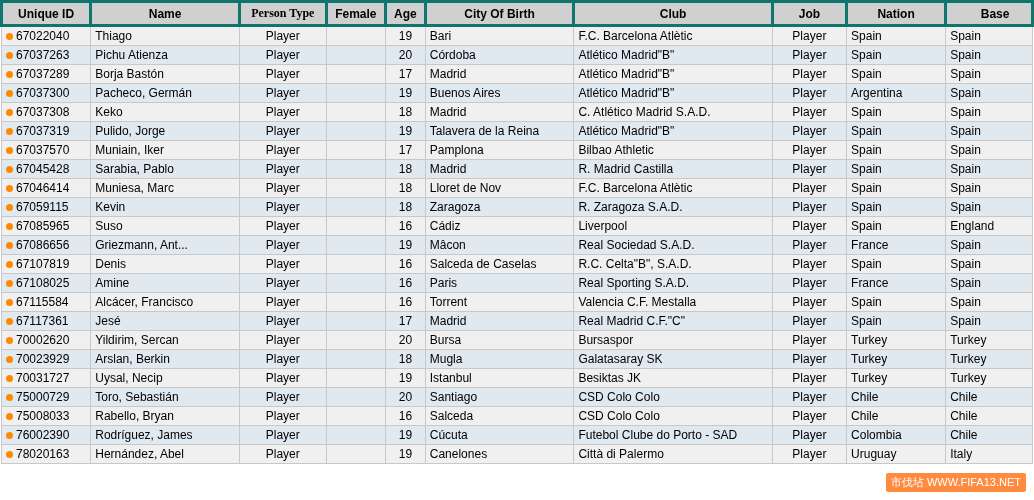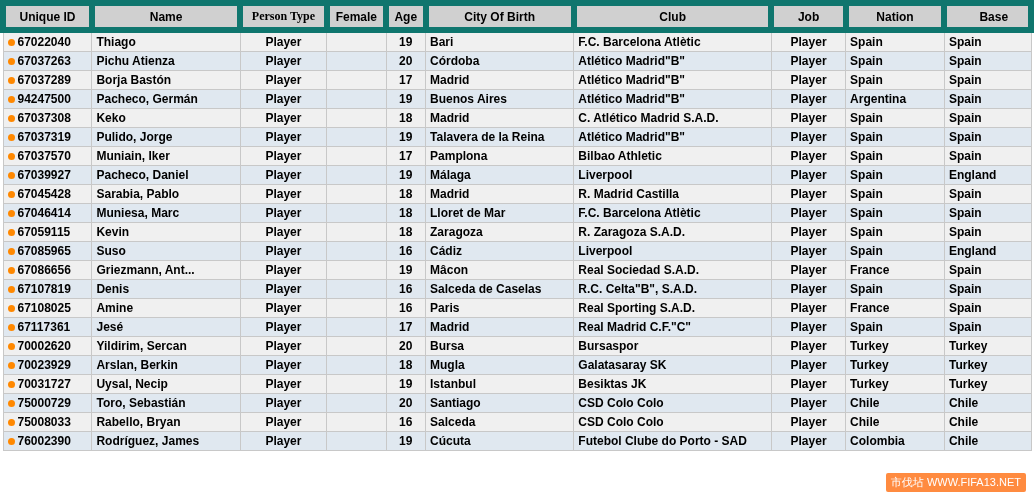--- a/index.html
+++ b/index.html
@@ -13,31 +13,30 @@
     }
     table {
       width: 100%;
       border-collapse: collapse;
       table-layout: fixed;
     }
     thead tr {
       background: #d0d0d0;
     }
     thead th {
-      border: 6px solid #0f766e;
+      border: 3px solid #0f766e;
       padding: 3px 4px;
       text-align: center;
       font-weight: bold;
       white-space: nowrap;
       overflow: hidden;
       text-overflow: ellipsis;
     }
     tbody tr {
       background: #f0f0f0;
-      font-weight: bold;
     }
     tbody tr:nth-child(even) {
       background: #e0e8f0;
     }
     tbody td {
       border: 1px solid #c8c8c8;
       padding: 2px 4px;
       white-space: nowrap;
       overflow: hidden;
       text-overflow: ellipsis;
@@ -146,21 +145,21 @@
           <td>Madrid</td>
           <td>Atlético Madrid"B"</td>
           <td class="center">Player</td>
           <td>Spain</td>
           <td>Spain</td>
         </tr>
         <tr>
           <td>
             <div class="dot-cell">
               <span class="orange-dot"></span>
-              <span>94247500</span>
+              <span>67037300</span>
             </div>
           </td>
           <td>Pacheco, Germán</td>
           <td class="center">Player</td>
           <td class="center"></td>
           <td class="center">19</td>
           <td>Buenos Aires</td>
           <td>Atlético Madrid"B"</td>
           <td class="center">Player</td>
           <td>Argentina</td>
@@ -214,37 +213,20 @@
           <td>Pamplona</td>
           <td>Bilbao Athletic</td>
           <td class="center">Player</td>
           <td>Spain</td>
           <td>Spain</td>
         </tr>
         <tr>
           <td>
             <div class="dot-cell">
               <span class="orange-dot"></span>
-              <span>67039927</span>
-            </div>
-          </td>
-          <td>Pacheco, Daniel</td>
-          <td class="center">Player</td>
-          <td class="center"></td>
-          <td class="center">19</td>
-          <td>Málaga</td>
-          <td>Liverpool</td>
-          <td class="center">Player</td>
-          <td>Spain</td>
-          <td>England</td>
-        </tr>
-        <tr>
-          <td>
-            <div class="dot-cell">
-              <span class="orange-dot"></span>
               <span>67045428</span>
             </div>
           </td>
           <td>Sarabia, Pablo</td>
           <td class="center">Player</td>
           <td class="center"></td>
           <td class="center">18</td>
           <td>Madrid</td>
           <td>R. Madrid Castilla</td>
           <td class="center">Player</td>
@@ -255,21 +237,21 @@
           <td>
             <div class="dot-cell">
               <span class="orange-dot"></span>
               <span>67046414</span>
             </div>
           </td>
           <td>Muniesa, Marc</td>
           <td class="center">Player</td>
           <td class="center"></td>
           <td class="center">18</td>
-          <td>Lloret de Mar</td>
+          <td>Lloret de Nov</td>
           <td>F.C. Barcelona Atlètic</td>
           <td class="center">Player</td>
           <td>Spain</td>
           <td>Spain</td>
         </tr>
         <tr>
           <td>
             <div class="dot-cell">
               <span class="orange-dot"></span>
               <span>67059115</span>
@@ -350,20 +332,37 @@
           <td>Paris</td>
           <td>Real Sporting S.A.D.</td>
           <td class="center">Player</td>
           <td>France</td>
           <td>Spain</td>
         </tr>
         <tr>
           <td>
             <div class="dot-cell">
               <span class="orange-dot"></span>
+              <span>67115584</span>
+            </div>
+          </td>
+          <td>Alcácer, Francisco</td>
+          <td class="center">Player</td>
+          <td class="center"></td>
+          <td class="center">16</td>
+          <td>Torrent</td>
+          <td>Valencia C.F. Mestalla</td>
+          <td class="center">Player</td>
+          <td>Spain</td>
+          <td>Spain</td>
+        </tr>
+        <tr>
+          <td>
+            <div class="dot-cell">
+              <span class="orange-dot"></span>
               <span>67117361</span>
             </div>
           </td>
           <td>Jesé</td>
           <td class="center">Player</td>
           <td class="center"></td>
           <td class="center">17</td>
           <td>Madrid</td>
           <td>Real Madrid C.F."C"</td>
           <td class="center">Player</td>
@@ -464,18 +463,35 @@
           </td>
           <td>Rodríguez, James</td>
           <td class="center">Player</td>
           <td class="center"></td>
           <td class="center">19</td>
           <td>Cúcuta</td>
           <td>Futebol Clube do Porto - SAD</td>
           <td class="center">Player</td>
           <td>Colombia</td>
           <td>Chile</td>
+        </tr>
+        <tr>
+          <td>
+            <div class="dot-cell">
+              <span class="orange-dot"></span>
+              <span>78020163</span>
+            </div>
+          </td>
+          <td>Hernández, Abel</td>
+          <td class="center">Player</td>
+          <td class="center"></td>
+          <td class="center">19</td>
+          <td>Canelones</td>
+          <td>Città di Palermo</td>
+          <td class="center">Player</td>
+          <td>Uruguay</td>
+          <td>Italy</td>
         </tr>
       </tbody>
   </table>
 </div>
 
 <div class="watermark">市伐坫 WWW.FIFA13.NET</div>
 
 </body></html>

